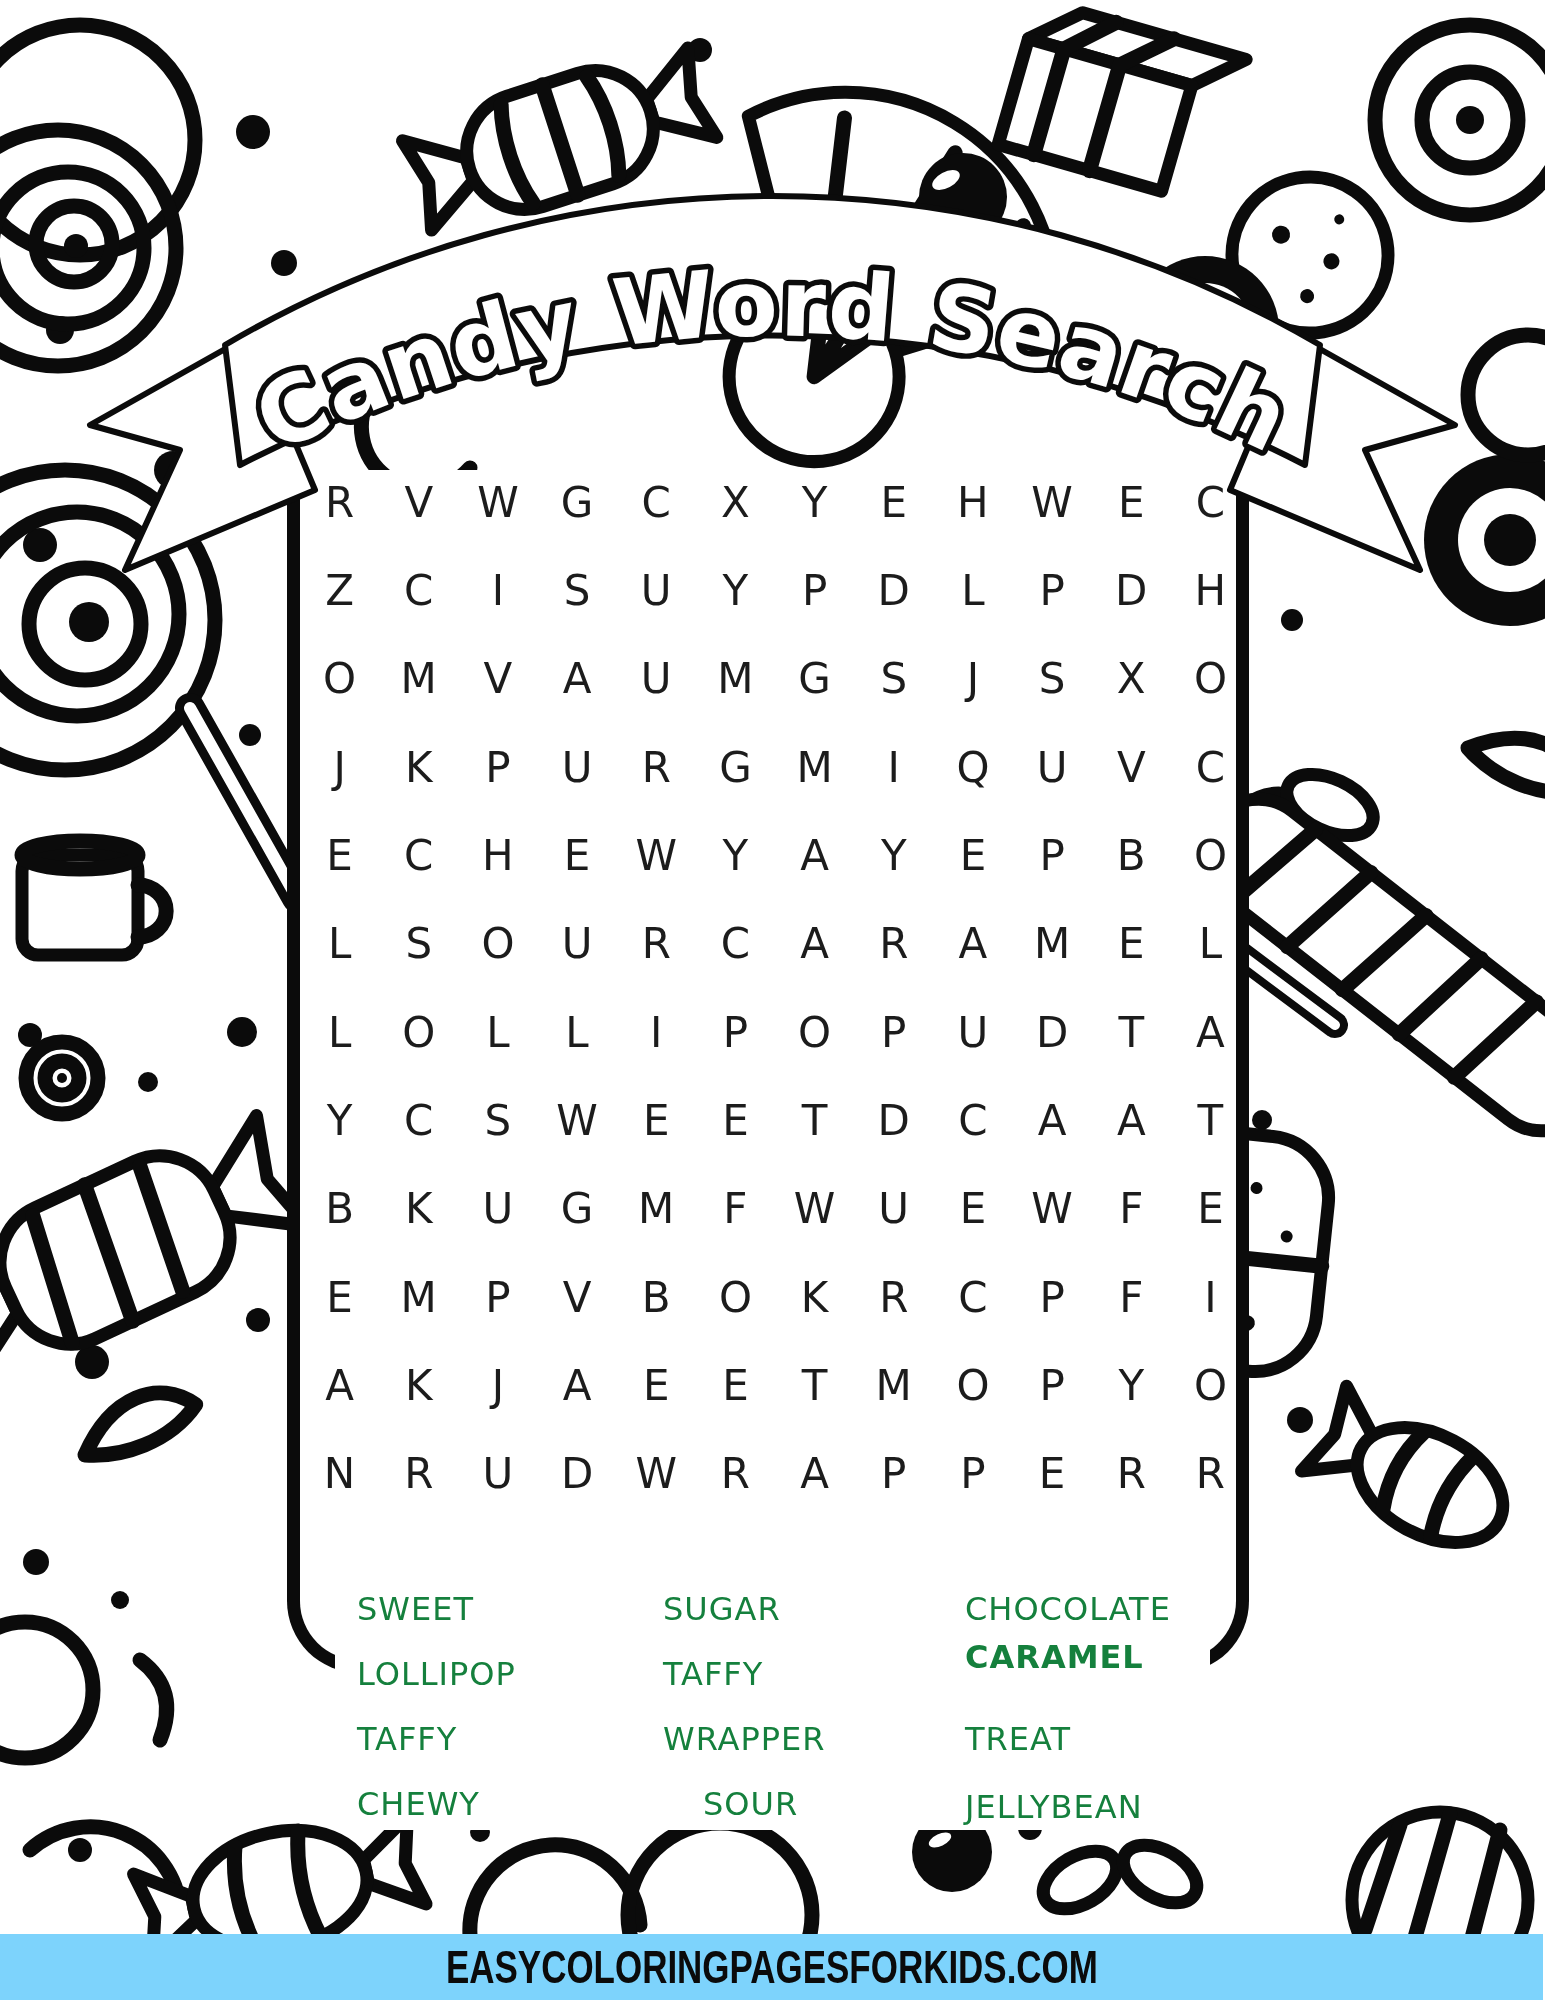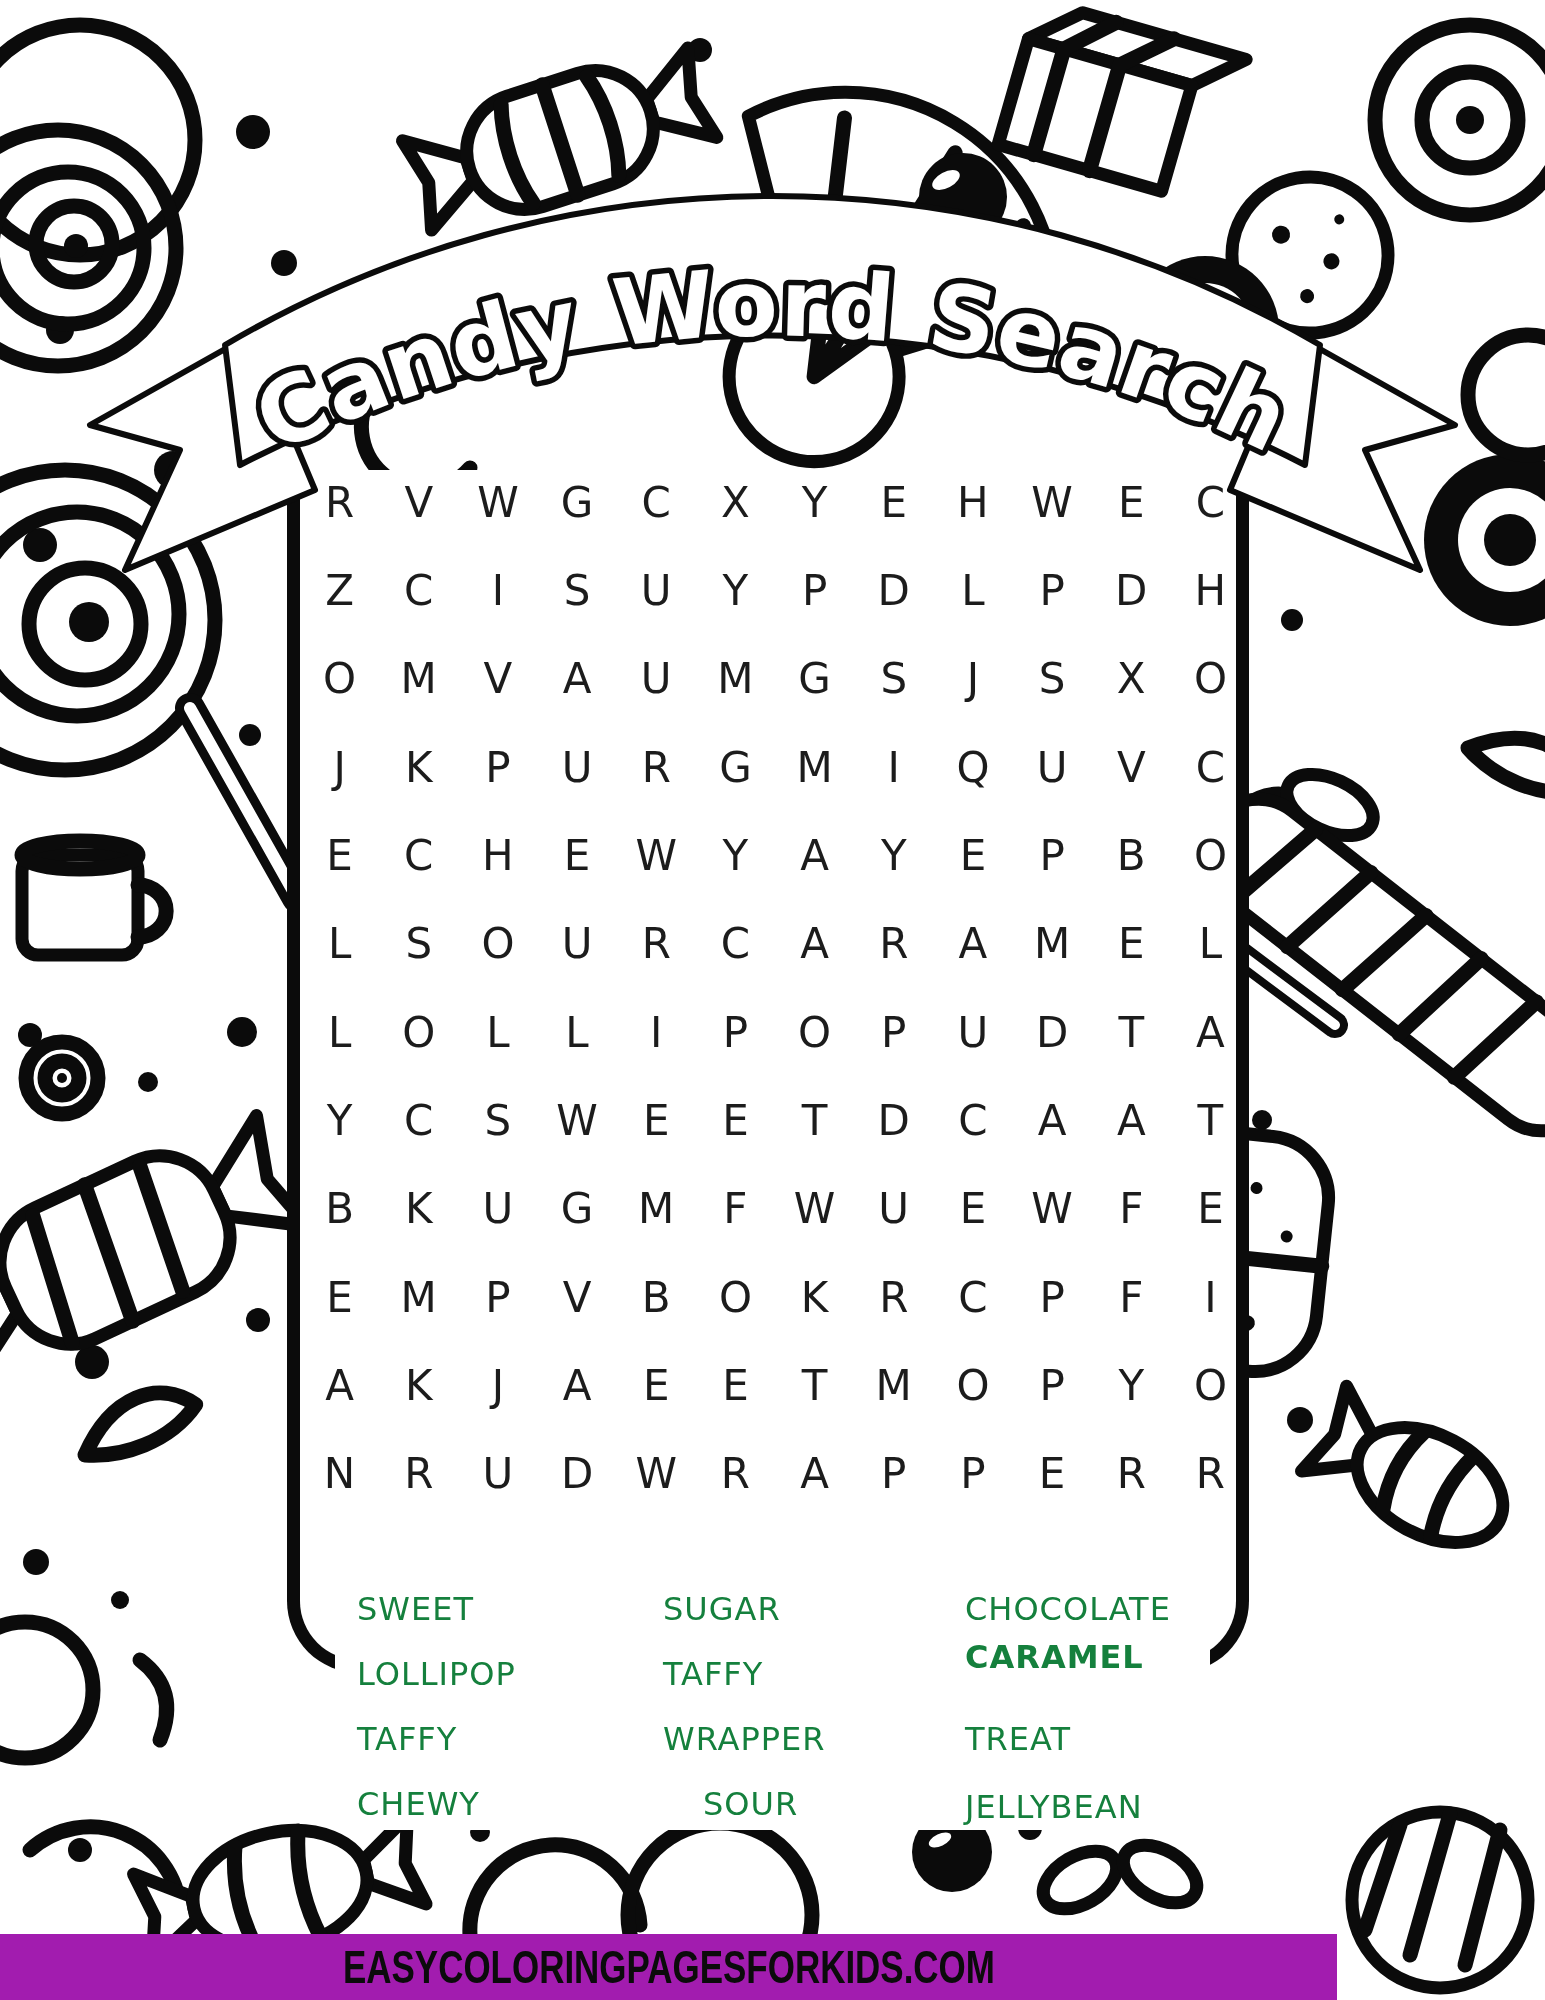--- a/index.html
+++ b/index.html
@@ -23,21 +23,21 @@
                 border-bottom:13px solid #0b0b0b;border-radius:0 0 72px 72px;z-index:2;}
   .word-grid{position:absolute;left:300px;top:458px;width:950px;height:1060px;z-index:3;
              display:grid;grid-template-columns:repeat(12,1fr);grid-template-rows:repeat(12,1fr);}
   .cell{display:flex;align-items:center;justify-content:center;font-size:42px;color:#1c1c1c;}
   
   .wordlist-panel{position:absolute;left:335px;top:1580px;width:875px;height:250px;
                   background:#fff;z-index:4;}
   .word-col{position:absolute;top:0;}
   .word{position:absolute;left:0;font-size:32px;letter-spacing:1px;color:#15803d;white-space:nowrap;}
   
-  .footer-band{position:absolute;left:0;top:1934px;width:1337px;height:66px;background:#a21caf;
+  .footer-band{position:absolute;left:0;top:1934px;width:1543px;height:66px;background:#7dd3fc;
                z-index:7;display:flex;align-items:center;justify-content:center;}
   .footer-text{font-family:"Liberation Sans",sans-serif;font-weight:bold;font-size:46px;
                letter-spacing:0px;color:#0b0b0b;transform:scaleX(0.76);display:inline-block;}
 </style>
 </head>
 <body>
 
 <div class="page">
 
   <svg class="doodle-layer" width="1545" height="2000" viewBox="0 0 1545 2000">

